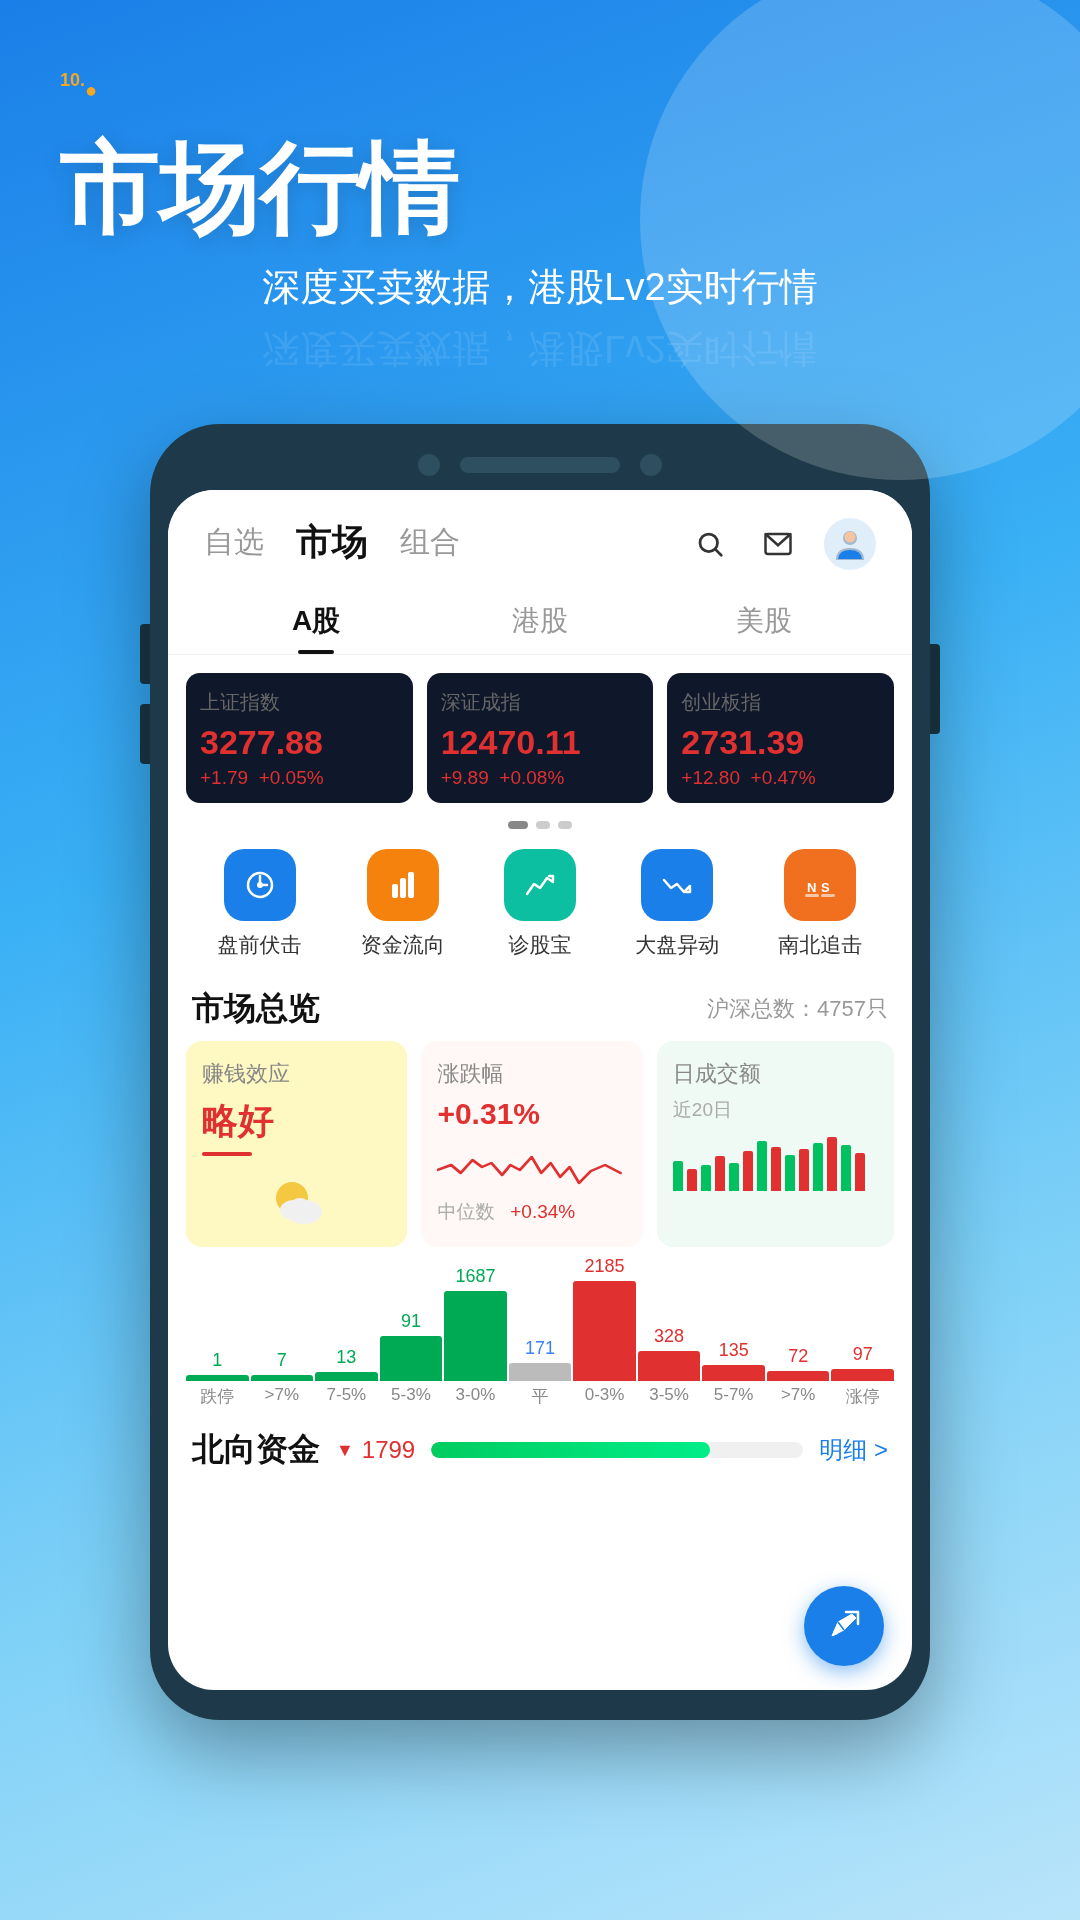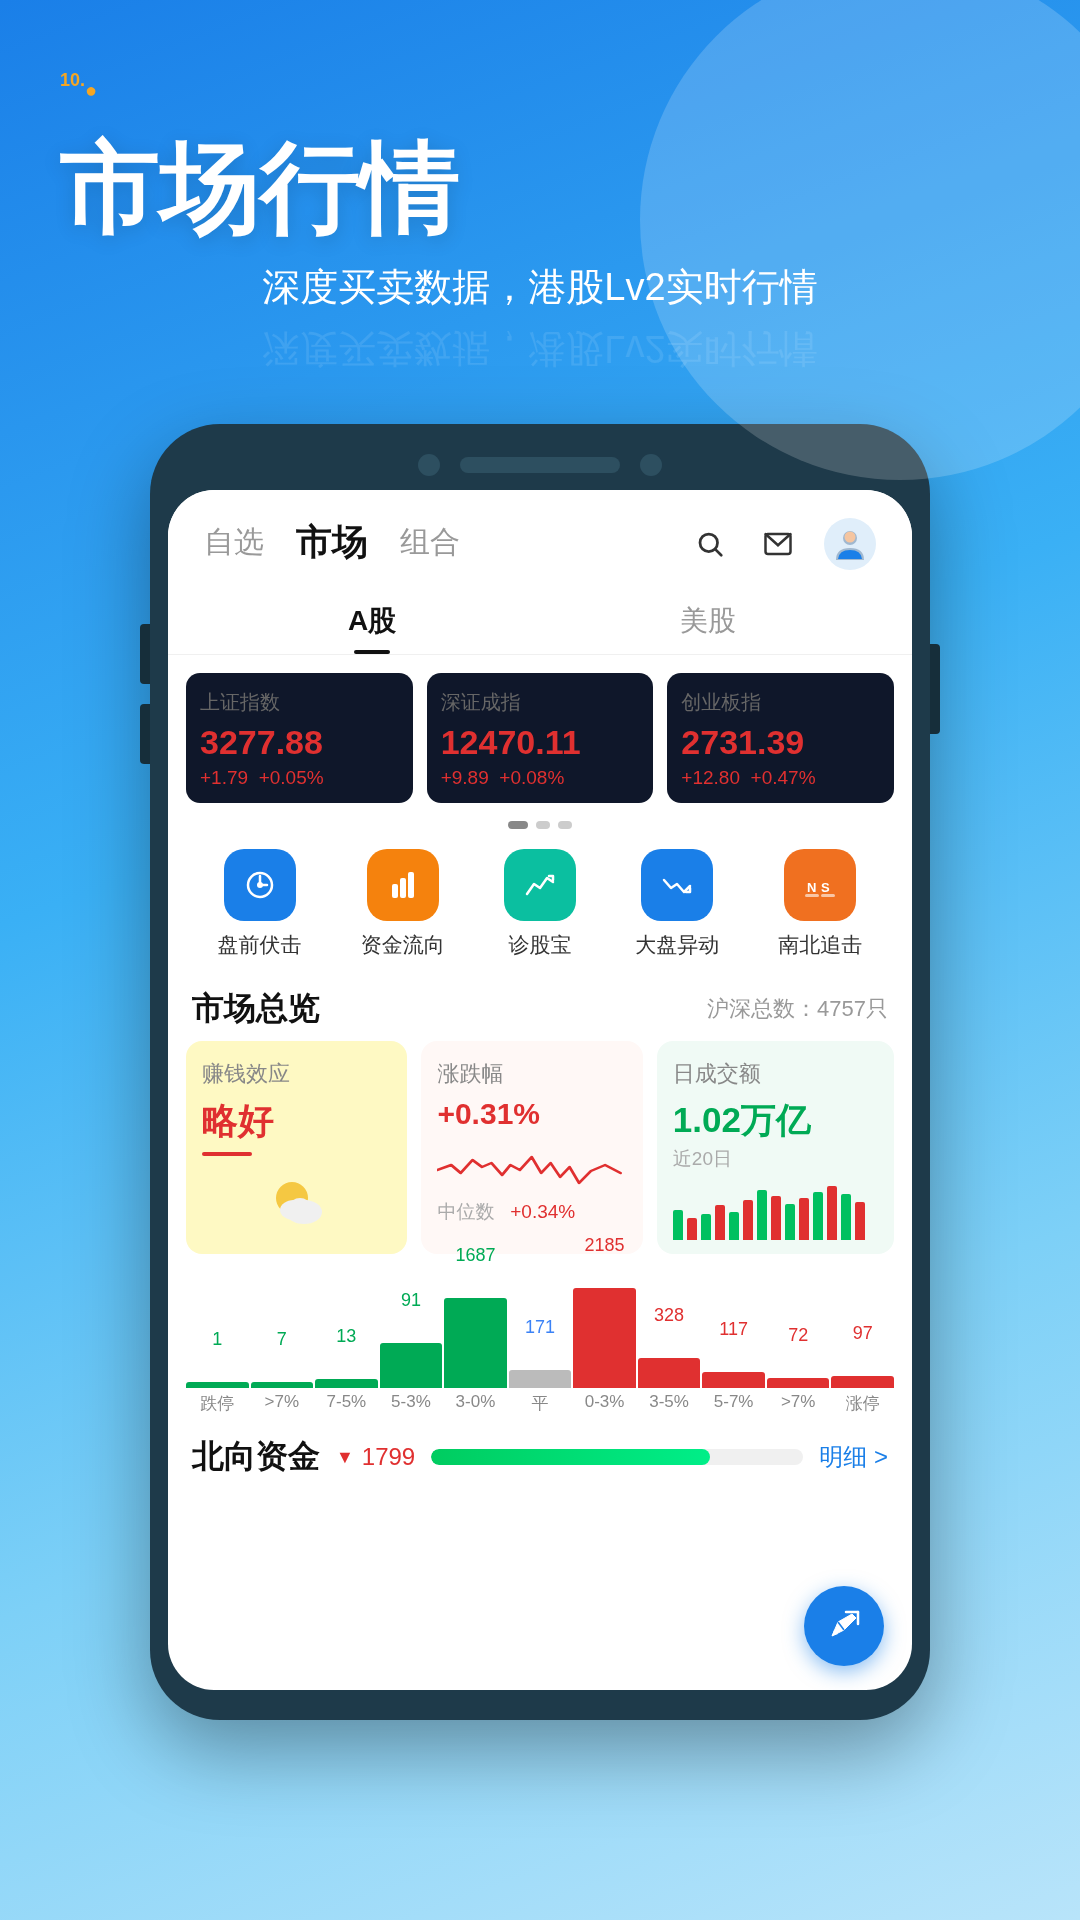--- a/index.html
+++ b/index.html
@@ -354,21 +354,20 @@
       height: 120px;
       position: relative;
       margin-bottom: 4px;
     }
     .dist-bar-wrap {
       display: flex;
       flex-direction: column;
       align-items: center;
       justify-content: space-between;
       flex: 1;
-      gap: 28px;
     }
     .dist-bar-val {
       font-size: 18px;
       margin-bottom: 4px;
     }
     .dist-bar-val.red { color: #e03030; }
     .dist-bar-val.green { color: #00aa55; }
     .dist-bar-val.gray { color: #3b82f6; }
     .dist-bar-body {
       width: 100%;
@@ -494,20 +493,21 @@
 
               <circle cx="18" cy="11" r="5.5" fill="#f5c5a0"></circle>
               <path d="M6 33 Q7 24 18 24 Q29 24 30 33" fill="#1a7fe8"></path>
             </svg>
           </div>
         </div>
       </div>
 
       <div class="sub-tabs">
         <div class="sub-tab active">A股</div>
+        <div class="sub-tab">港股</div>
         <div class="sub-tab">美股</div>
       </div>
 
       <div class="index-cards">
         <div class="index-card">
           <div class="index-card-label">上证指数</div>
           <div class="index-card-value">3277.88</div>
           <div class="index-card-change">
             <span>+1.79</span>&nbsp;&nbsp;<span>+0.05%</span>
           </div>
@@ -621,21 +621,20 @@
             <polyline points="0,35 12,30 20,38 30,25 38,32 46,28 55,40 62,30 70,35 80,22 88,38 96,28 104,42 112,32 120,48 130,36 142,30 155,38" fill="none" stroke="#e03030" stroke-width="2.5" stroke-linecap="round" stroke-linejoin="round"></polyline>
           </svg>
           <div class="mc-sub">
             <span>中位数</span>&nbsp;&nbsp;
             <span style="color:#e03030;">+0.34%</span>
           </div>
         </div>
 
         <div class="market-card green-bg">
           <div class="mc-label">日成交额</div>
-          <div class="mc-value-green">1.02万亿</div>
           <div class="mc-sub">近20日</div>
 
           <div class="mini-bars">
             <div class="mini-bar g" style="height:30px;"></div>
             <div class="mini-bar r" style="height:22px;"></div>
             <div class="mini-bar g" style="height:26px;"></div>
             <div class="mini-bar r" style="height:35px;"></div>
             <div class="mini-bar g" style="height:28px;"></div>
             <div class="mini-bar r" style="height:40px;"></div>
             <div class="mini-bar g" style="height:50px;"></div>
@@ -679,21 +678,21 @@
             </div>
             <div class="dist-bar-wrap">
               <div class="dist-bar-val red">2185</div>
               <div class="dist-bar-body red" style="height: 100px;"></div>
             </div>
             <div class="dist-bar-wrap">
               <div class="dist-bar-val red">328</div>
               <div class="dist-bar-body red" style="height: 30px;"></div>
             </div>
             <div class="dist-bar-wrap">
-              <div class="dist-bar-val red">117</div>
+              <div class="dist-bar-val red">135</div>
               <div class="dist-bar-body red" style="height: 16px;"></div>
             </div>
             <div class="dist-bar-wrap">
               <div class="dist-bar-val red">72</div>
               <div class="dist-bar-body red" style="height: 10px;"></div>
             </div>
             <div class="dist-bar-wrap">
               <div class="dist-bar-val red">97</div>
               <div class="dist-bar-body red" style="height: 12px;"></div>
             </div>

